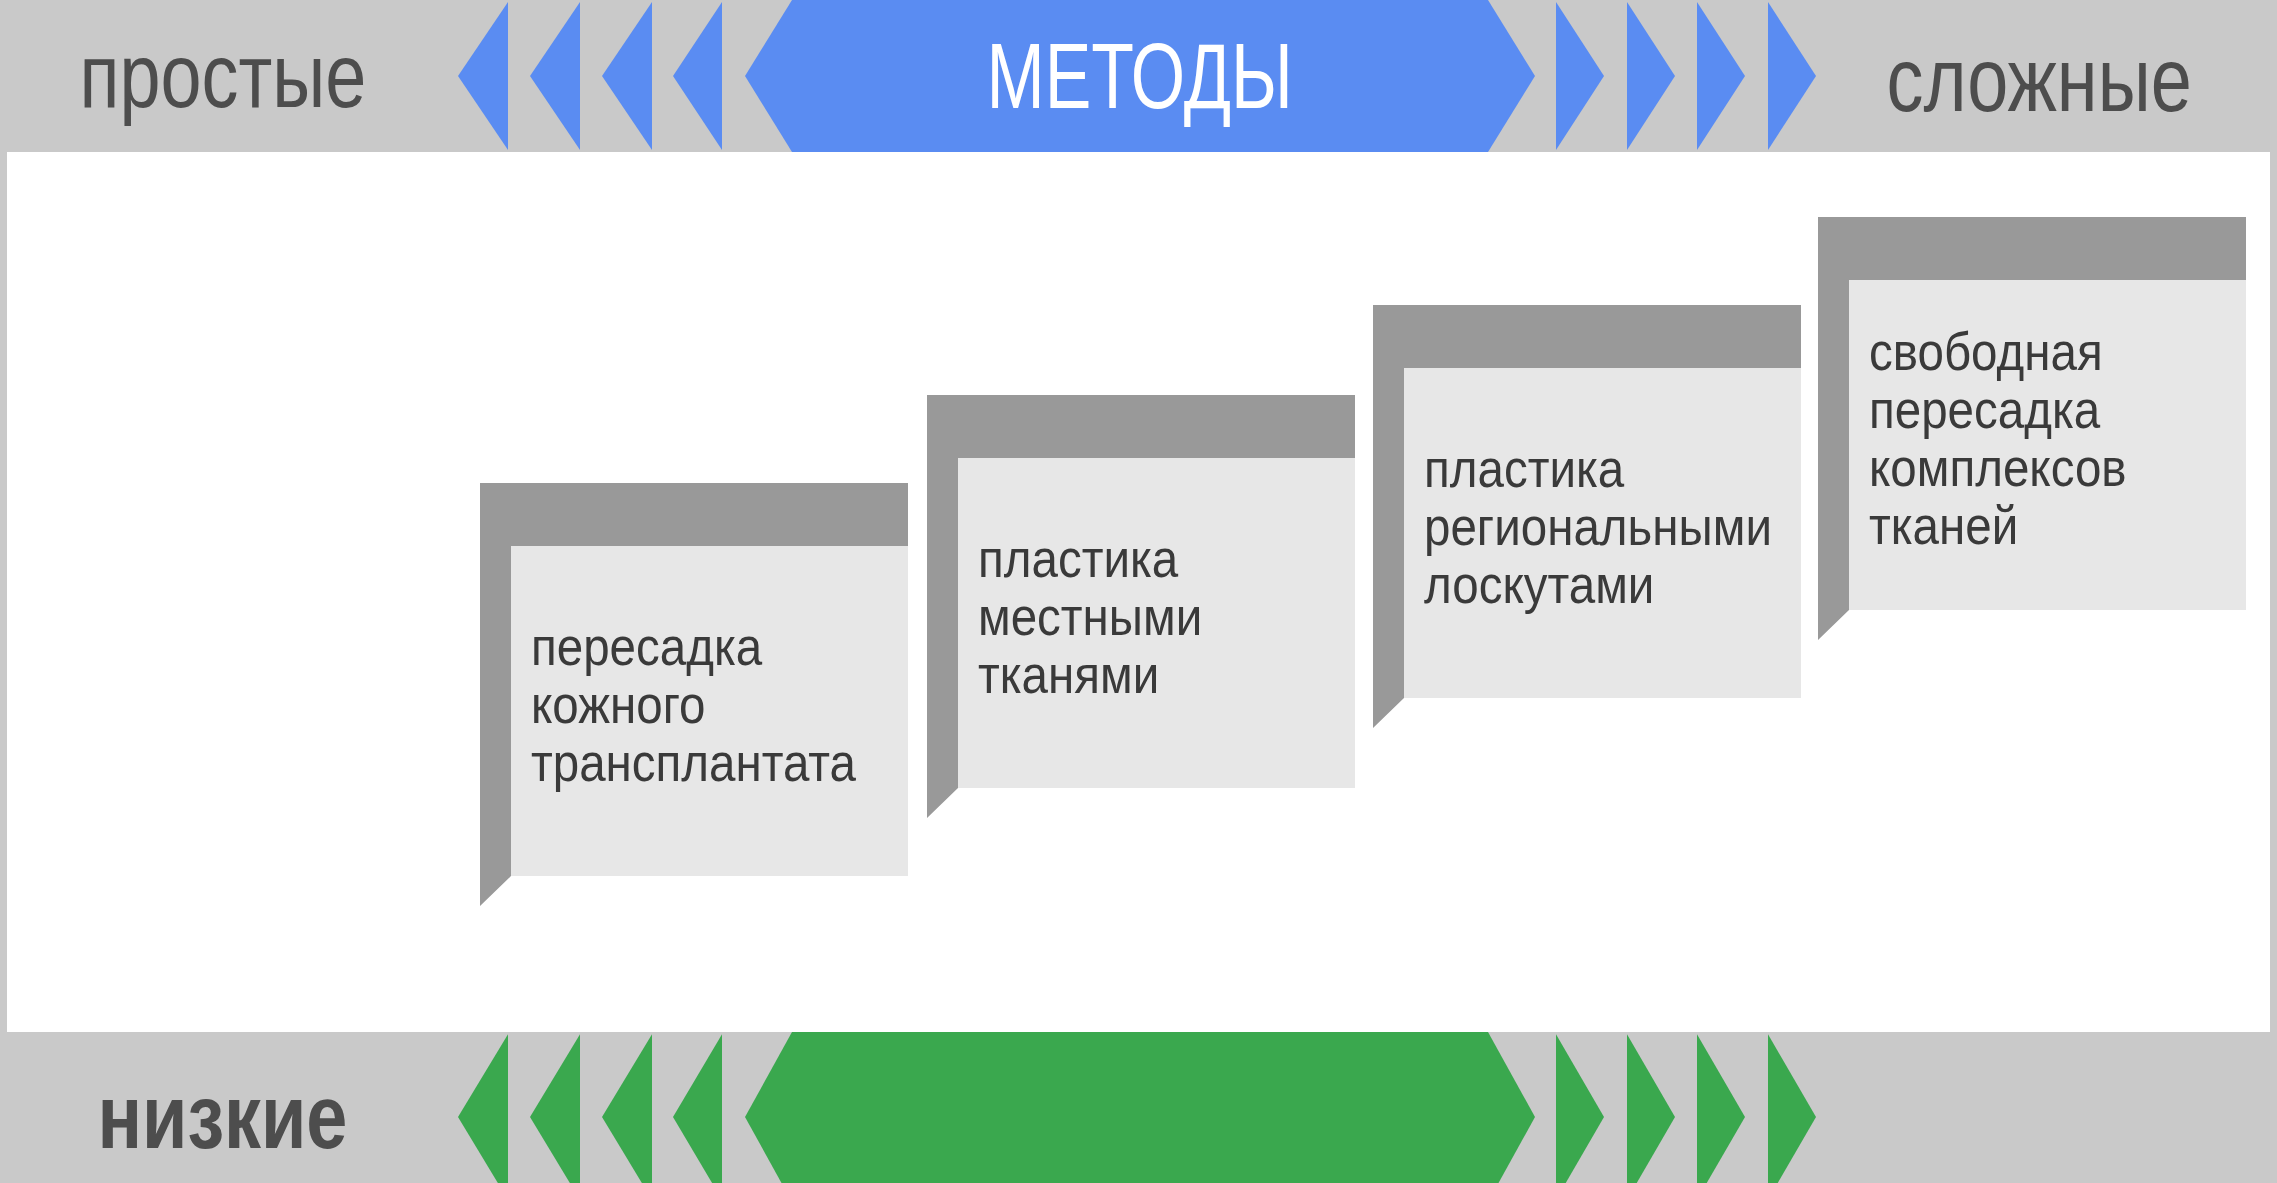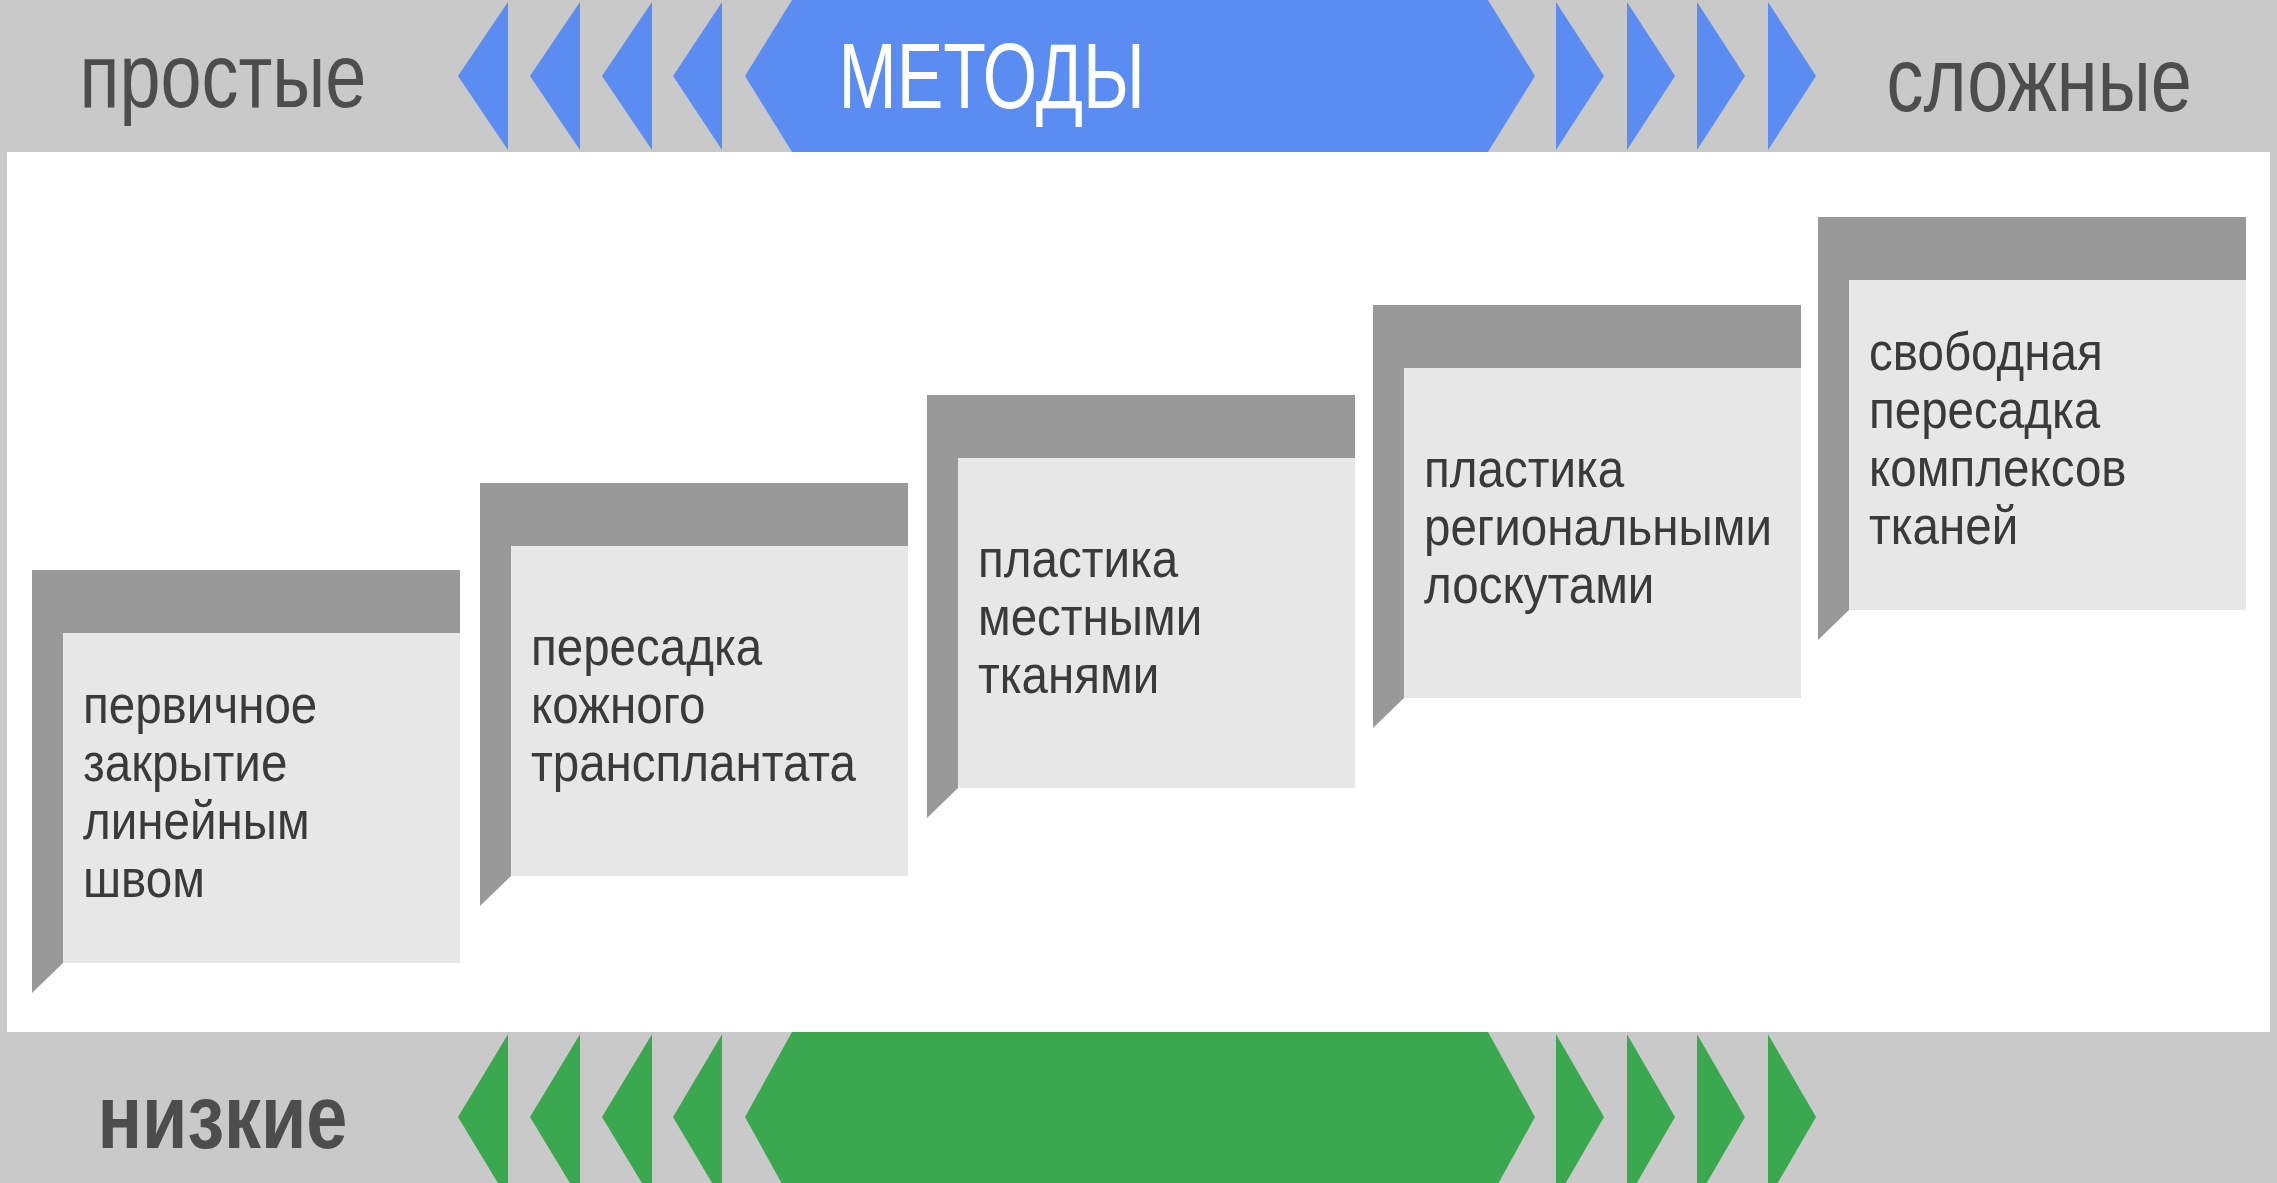--- a/index.html
+++ b/index.html
@@ -15,21 +15,21 @@
   .bar svg{position:absolute;left:0;top:0;width:100%;height:100%;}
   .axis-label{
     position:absolute;top:0;bottom:0;display:flex;align-items:center;justify-content:center;
     font-size:90px;color:var(--label_text,#4d4d4d);white-space:nowrap;text-align:center;
   }
   .axis-label span{display:inline-block;transform:scaleX(0.82);transform-origin:center;}
   .axis-label-left{left:40px;width:365px;}
   .axis-label-right{right:55px;width:365px;margin-top:8px;}
   .banner-title{
     position:absolute;left:790px;width:700px;top:0;bottom:0;
-    display:flex;align-items:center;justify-content:flex-start;
+    display:flex;align-items:center;justify-content:center;
     font-size:92px;color:var(--banner_text,#ffffff);white-space:nowrap;
   }
   .banner-title span{display:inline-block;transform:scaleX(0.76);transform-origin:center;}
   
   .white-area{
     position:absolute;left:7px;top:152px;width:2263px;height:880px;
     background:#ffffff;
   }
   
   .card{position:absolute;width:344px;height:423px;}
@@ -76,31 +76,20 @@
     <div class="banner-title">
       <span>МЕТОДЫ</span>
     </div>
     <div class="axis-label axis-label-right">
       <span>сложные</span>
     </div>
   </div>
 
   <div class="white-area"></div>
 
-  <div class="card card1">
-    <svg class="backing" viewBox="0 0 428 423">
-      <polygon points="0,0 428,0 428,63 31,63 31,393 0,423" style="fill:var(--card_back)"></polygon>
-    </svg>
-    <div class="face">
-      <div class="card-text">первичное
-закрытие
-линейным
-швом</div>
-    </div>
-  </div>
 
   <div class="card card2">
     <svg class="backing" viewBox="0 0 428 423">
       <polygon points="0,0 428,0 428,63 31,63 31,393 0,423" style="fill:var(--card_back)"></polygon>
     </svg>
     <div class="face">
       <div class="card-text">пересадка
 кожного
 трансплантата</div>
     </div>

